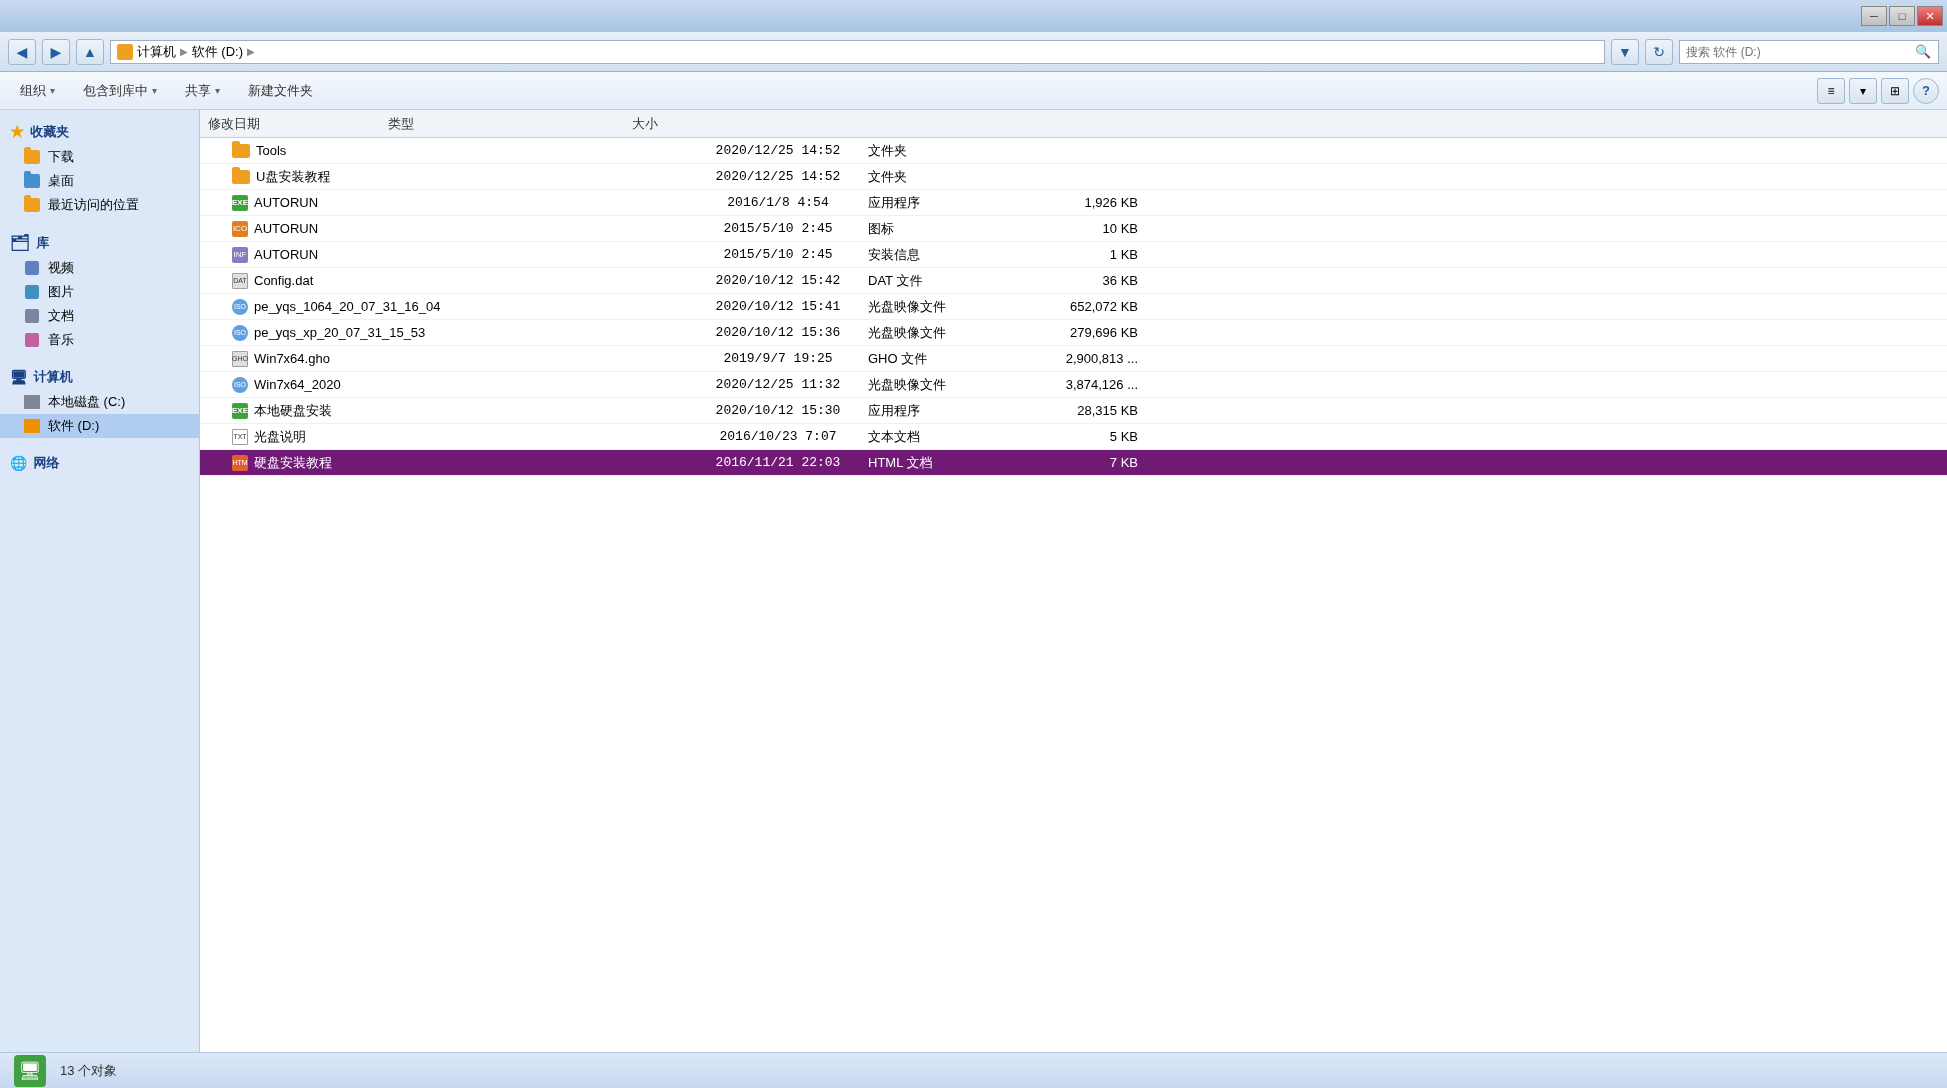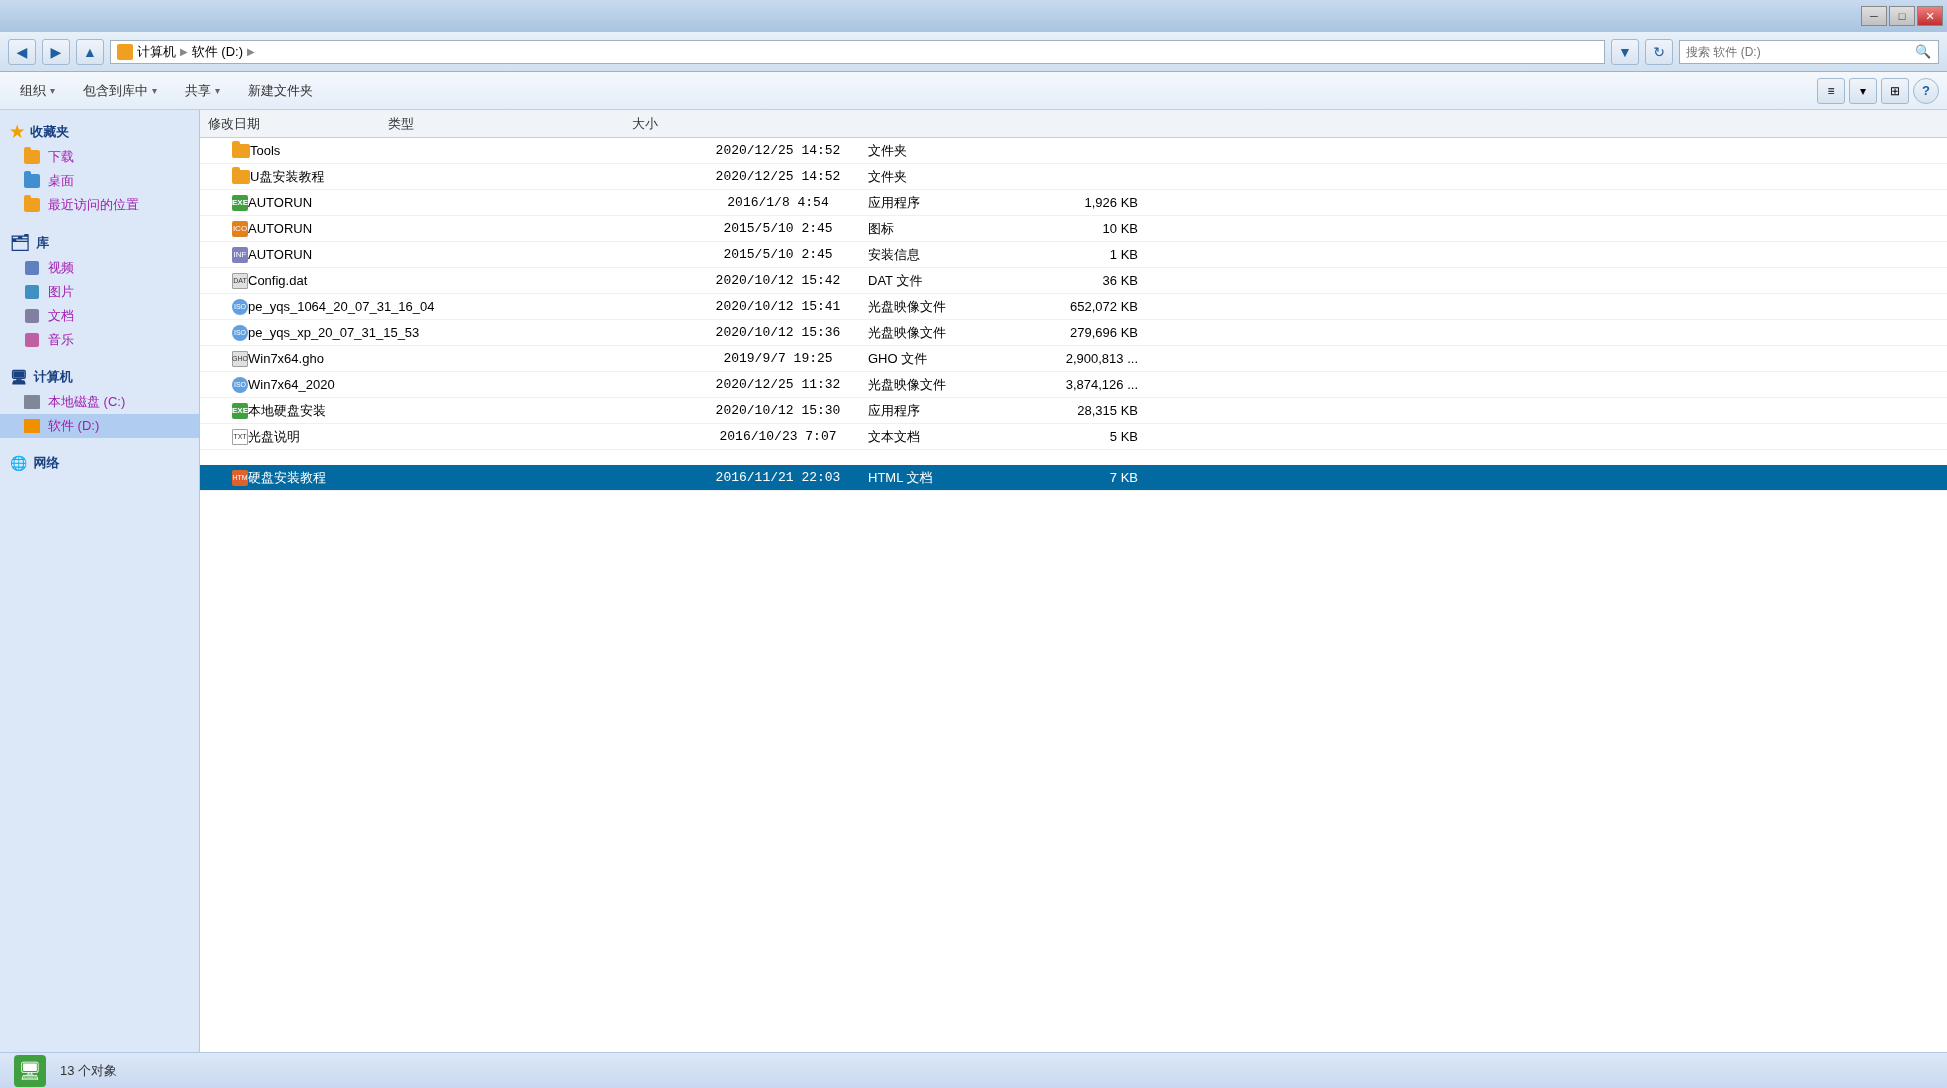--- a/index.html
+++ b/index.html
@@ -205,21 +205,21 @@
       color: #1a4080;
       cursor: pointer;
     }
     .sidebar-header .star { color: #f0a000; font-size: 16px; }
     .sidebar-item {
       display: flex;
       align-items: center;
       gap: 8px;
       padding: 3px 10px 3px 24px;
       font-size: 13px;
-      color: #a21caf;
+      color: #000000;
       cursor: pointer;
     }
     .sidebar-item.active { background: #b0ccf0; }
     .sidebar-item .item-icon {
       width: 16px;
       height: 16px;
       display: flex;
       align-items: center;
       justify-content: center;
     }
@@ -306,24 +306,25 @@
 
     .file-row {
       display: flex;
       align-items: center;
       height: 26px;
       padding: 0 8px;
       border-bottom: 1px solid #f0f0f0;
       font-size: 13px;
       cursor: pointer;
     }
-    .file-row.selected { background: #0369a1; color: #fff; margin-top: 15px; }
+    .file-row.selected { background: #701a75; color: #fff; }
     .file-row .col-name {
       display: flex;
       align-items: center;
+      gap: 6px;
       color: inherit;
     }
     .file-row .col-date { color: inherit; text-align: center; }
     .file-row .col-type { color: inherit; }
     .file-row .col-size { color: inherit; }
 
     
     .fi-folder {
       width: 18px;
       height: 14px;

